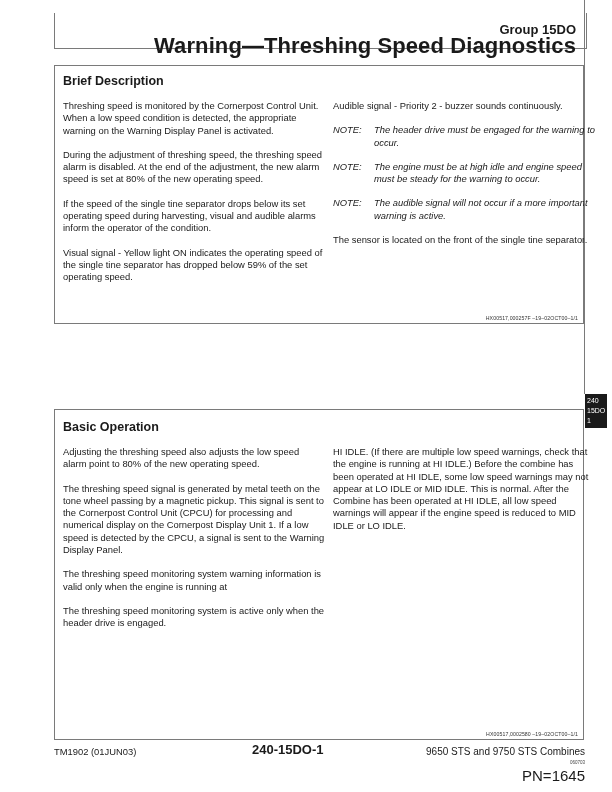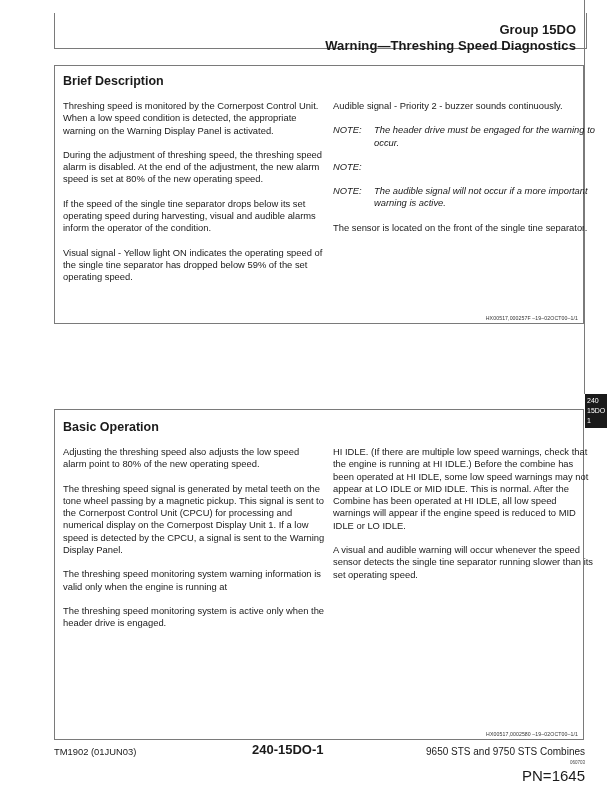--- a/index.html
+++ b/index.html
@@ -10,21 +10,21 @@
     .header-frame {
       position: absolute; left: 54px; top: 13px; width: 531px; height: 35px;
       border-left: 1px solid #7a7a7a; border-right: 1px solid #7a7a7a; border-bottom: 1px solid #7a7a7a;
     }
     .group-title {
       position: absolute; right: 36px; top: 23px;
       font-size: 13px; font-weight: bold; text-align: center; line-height: 14px;
     }
     .page-title {
       position: absolute; right: 36px; top: 37px;
-      font-size: 13px; font-weight: bold; text-align: right; line-height: 18px; letter-spacing: 0.1px;
+      font-size: 22px; font-weight: bold; text-align: right; line-height: 18px; letter-spacing: 0.1px;
     }
     .box {
       position: absolute; left: 54px; width: 530px;
       border: 1px solid #7a7a7a; box-sizing: border-box;
     }
     .box1 { top: 65px; height: 259px; }
     .box2 { top: 409px; height: 331px; }
     .box-title {
       position: absolute; left: 8px; top: 8px;
       font-size: 12.5px; font-weight: bold;
@@ -85,20 +85,21 @@
     <p>Visual signal - Yellow light ON indicates the operating speed of the single tine separator has dropped below 59% of the set operating speed.</p>
   </div>
   <div class="col col-right">
     <p>Audible signal - Priority 2 - buzzer sounds continuously.</p>
     <div class="note">
       <span class="note-label">NOTE:</span>
       <span class="note-text">The header drive must be engaged for the warning to occur.</span>
     </div>
     <div class="note">
       <span class="note-label">NOTE:</span>
+      <span class="note-text">The engine must be at high idle and engine speed must be steady for the warning to occur.</span>
     </div>
     <div class="note">
       <span class="note-label">NOTE:</span>
       <span class="note-text">The audible signal will not occur if a more important warning is active.</span>
     </div>
     <p>The sensor is located on the front of the single tine separator.</p>
   </div>
   <div class="ref-code">HX00517,000257F  –19–02OCT00–1/1</div>
 </div>
 
@@ -112,21 +113,20 @@
 <div class="box box2">
   <div class="box-title">Basic Operation</div>
   <div class="col col-left">
     <p>Adjusting the threshing speed also adjusts the low speed alarm point to 80% of the new operating speed.</p>
     <p>The threshing speed signal is generated by metal teeth on the tone wheel passing by a magnetic pickup. This signal is sent to the Cornerpost Control Unit (CPCU) for processing and numerical display on the Cornerpost Display Unit 1. If a low speed is detected by the CPCU, a signal is sent to the Warning Display Panel.</p>
     <p>The threshing speed monitoring system warning information is valid only when the engine is running at</p>
     <p>The threshing speed monitoring system is active only when the header drive is engaged.</p>
   </div>
   <div class="col col-right">
     <p>HI IDLE. (If there are multiple low speed warnings, check that the engine is running at HI IDLE.) Before the combine has been operated at HI IDLE, some low speed warnings may not appear at LO IDLE or MID IDLE. This is normal. After the Combine has been operated at HI IDLE, all low speed warnings will appear if the engine speed is reduced to MID IDLE or LO IDLE.</p>
-    <p>A visual and audible warning will occur whenever the speed sensor detects the single tine separator running slower than its set operating speed.</p>
   </div>
   <div class="ref-code">HX00517,0002580  –19–02OCT00–1/1</div>
 </div>
 
 <div class="footer-left">TM1902 (01JUN03)</div>
 <div class="footer-center">240-15DO-1</div>
 <div class="footer-right">9650 STS and 9750 STS Combines</div>
 <div class="footer-small">060703</div>
 <div class="footer-pn">PN=1645</div>
 

